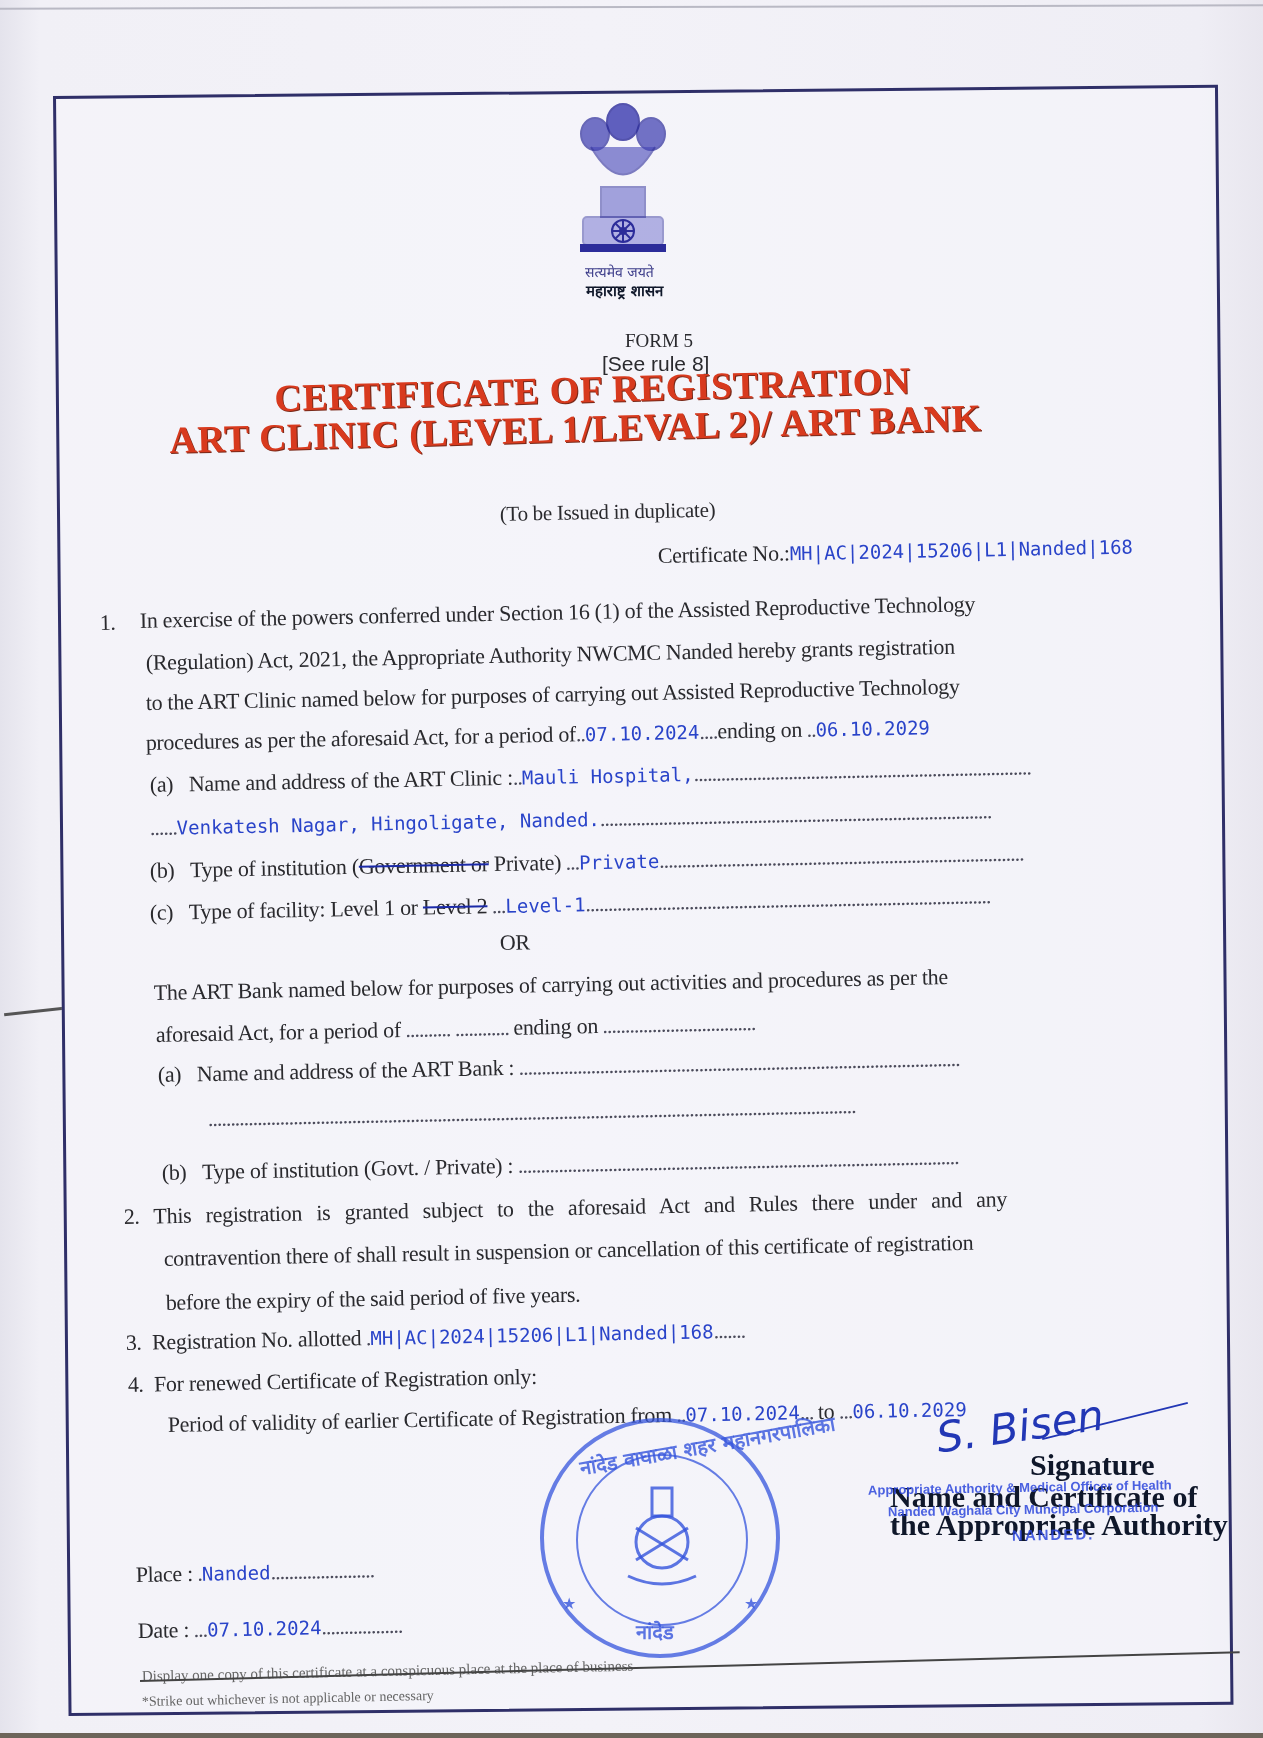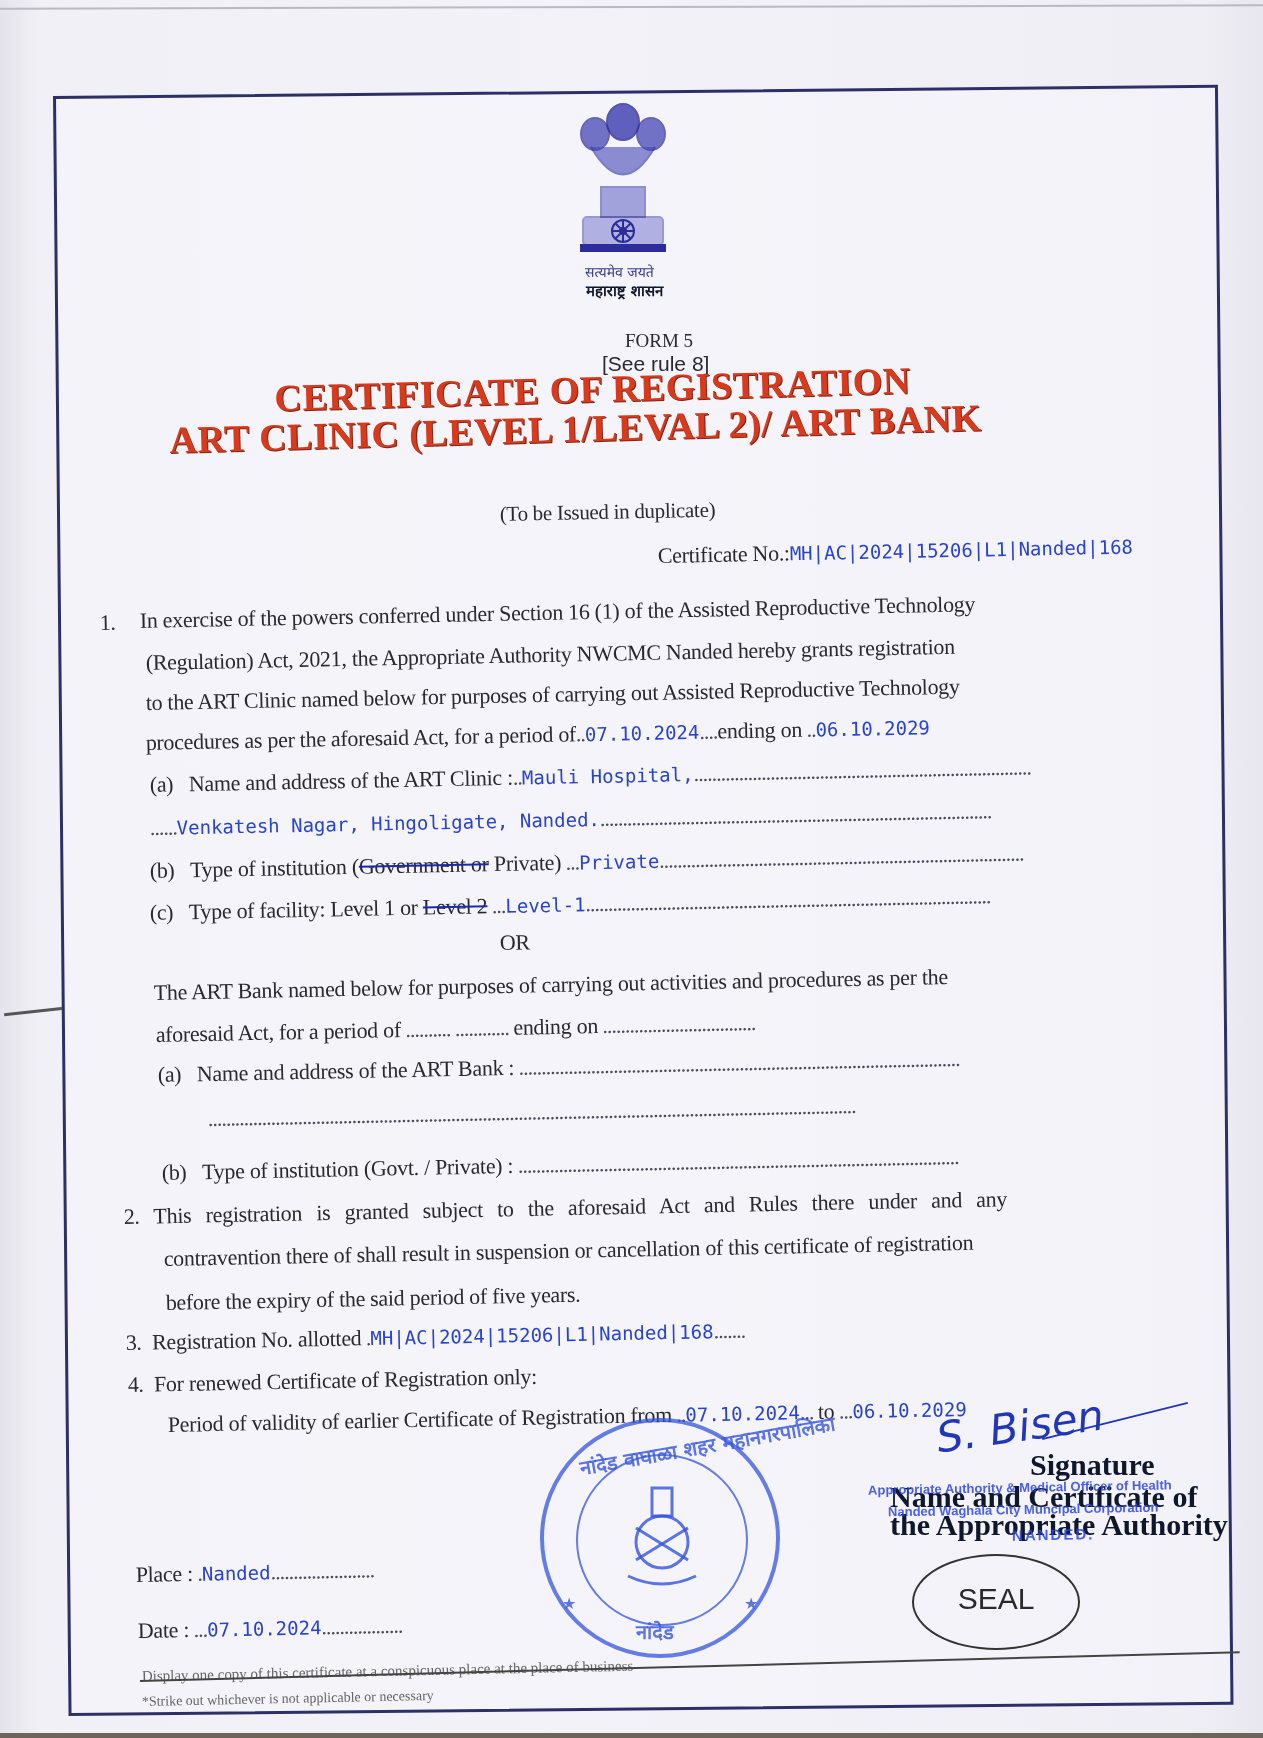--- a/index.html
+++ b/index.html
@@ -162,23 +162,20 @@
 
   <div class="signature">S. Bisen</div>
   <div class="sig-stroke"></div>
   <div class="sig-label" style="left:1030px; top:1448px;">Signature</div>
   <div class="sig-label" style="left:890px; top:1480px;">Name and Certificate of</div>
   <div class="sig-label" style="left:890px; top:1508px;">the Appropriate Authority</div>
   <div class="auth-stamp" style="left:868px; top:1480px;">Appropriate Authority &amp; Medical Officer of Health</div>
   <div class="auth-stamp" style="left:888px; top:1502px;">Nanded Waghala City Muncipal Corporation</div>
   <div class="auth-stamp" style="left:1012px; top:1526px; font-size:15px; letter-spacing:2px;">NANDED.</div>
 
-  <div class="seal">
-    <span>SEAL</span>
-  </div>
 
   <div class="line" style="left:136px; top:1562px;">
     <span>Place :</span><span class="dots"> .</span><span class="hw">Nanded</span><span class="dots">.......................</span>
   </div>
   <div class="line" style="left:138px; top:1618px;">
     <span>Date :</span><span class="dots"> ...</span><span class="hw">07.10.2024</span><span class="dots">..................</span>
   </div>
 
   <div class="foot" style="left:142px; top:1668px;">Display one copy of this certificate at a conspicuous place at the place of business</div>
   <div class="rule-line" style="left:140px; top:1680px; width:1100px; transform:rotate(-1.5deg);"></div>

